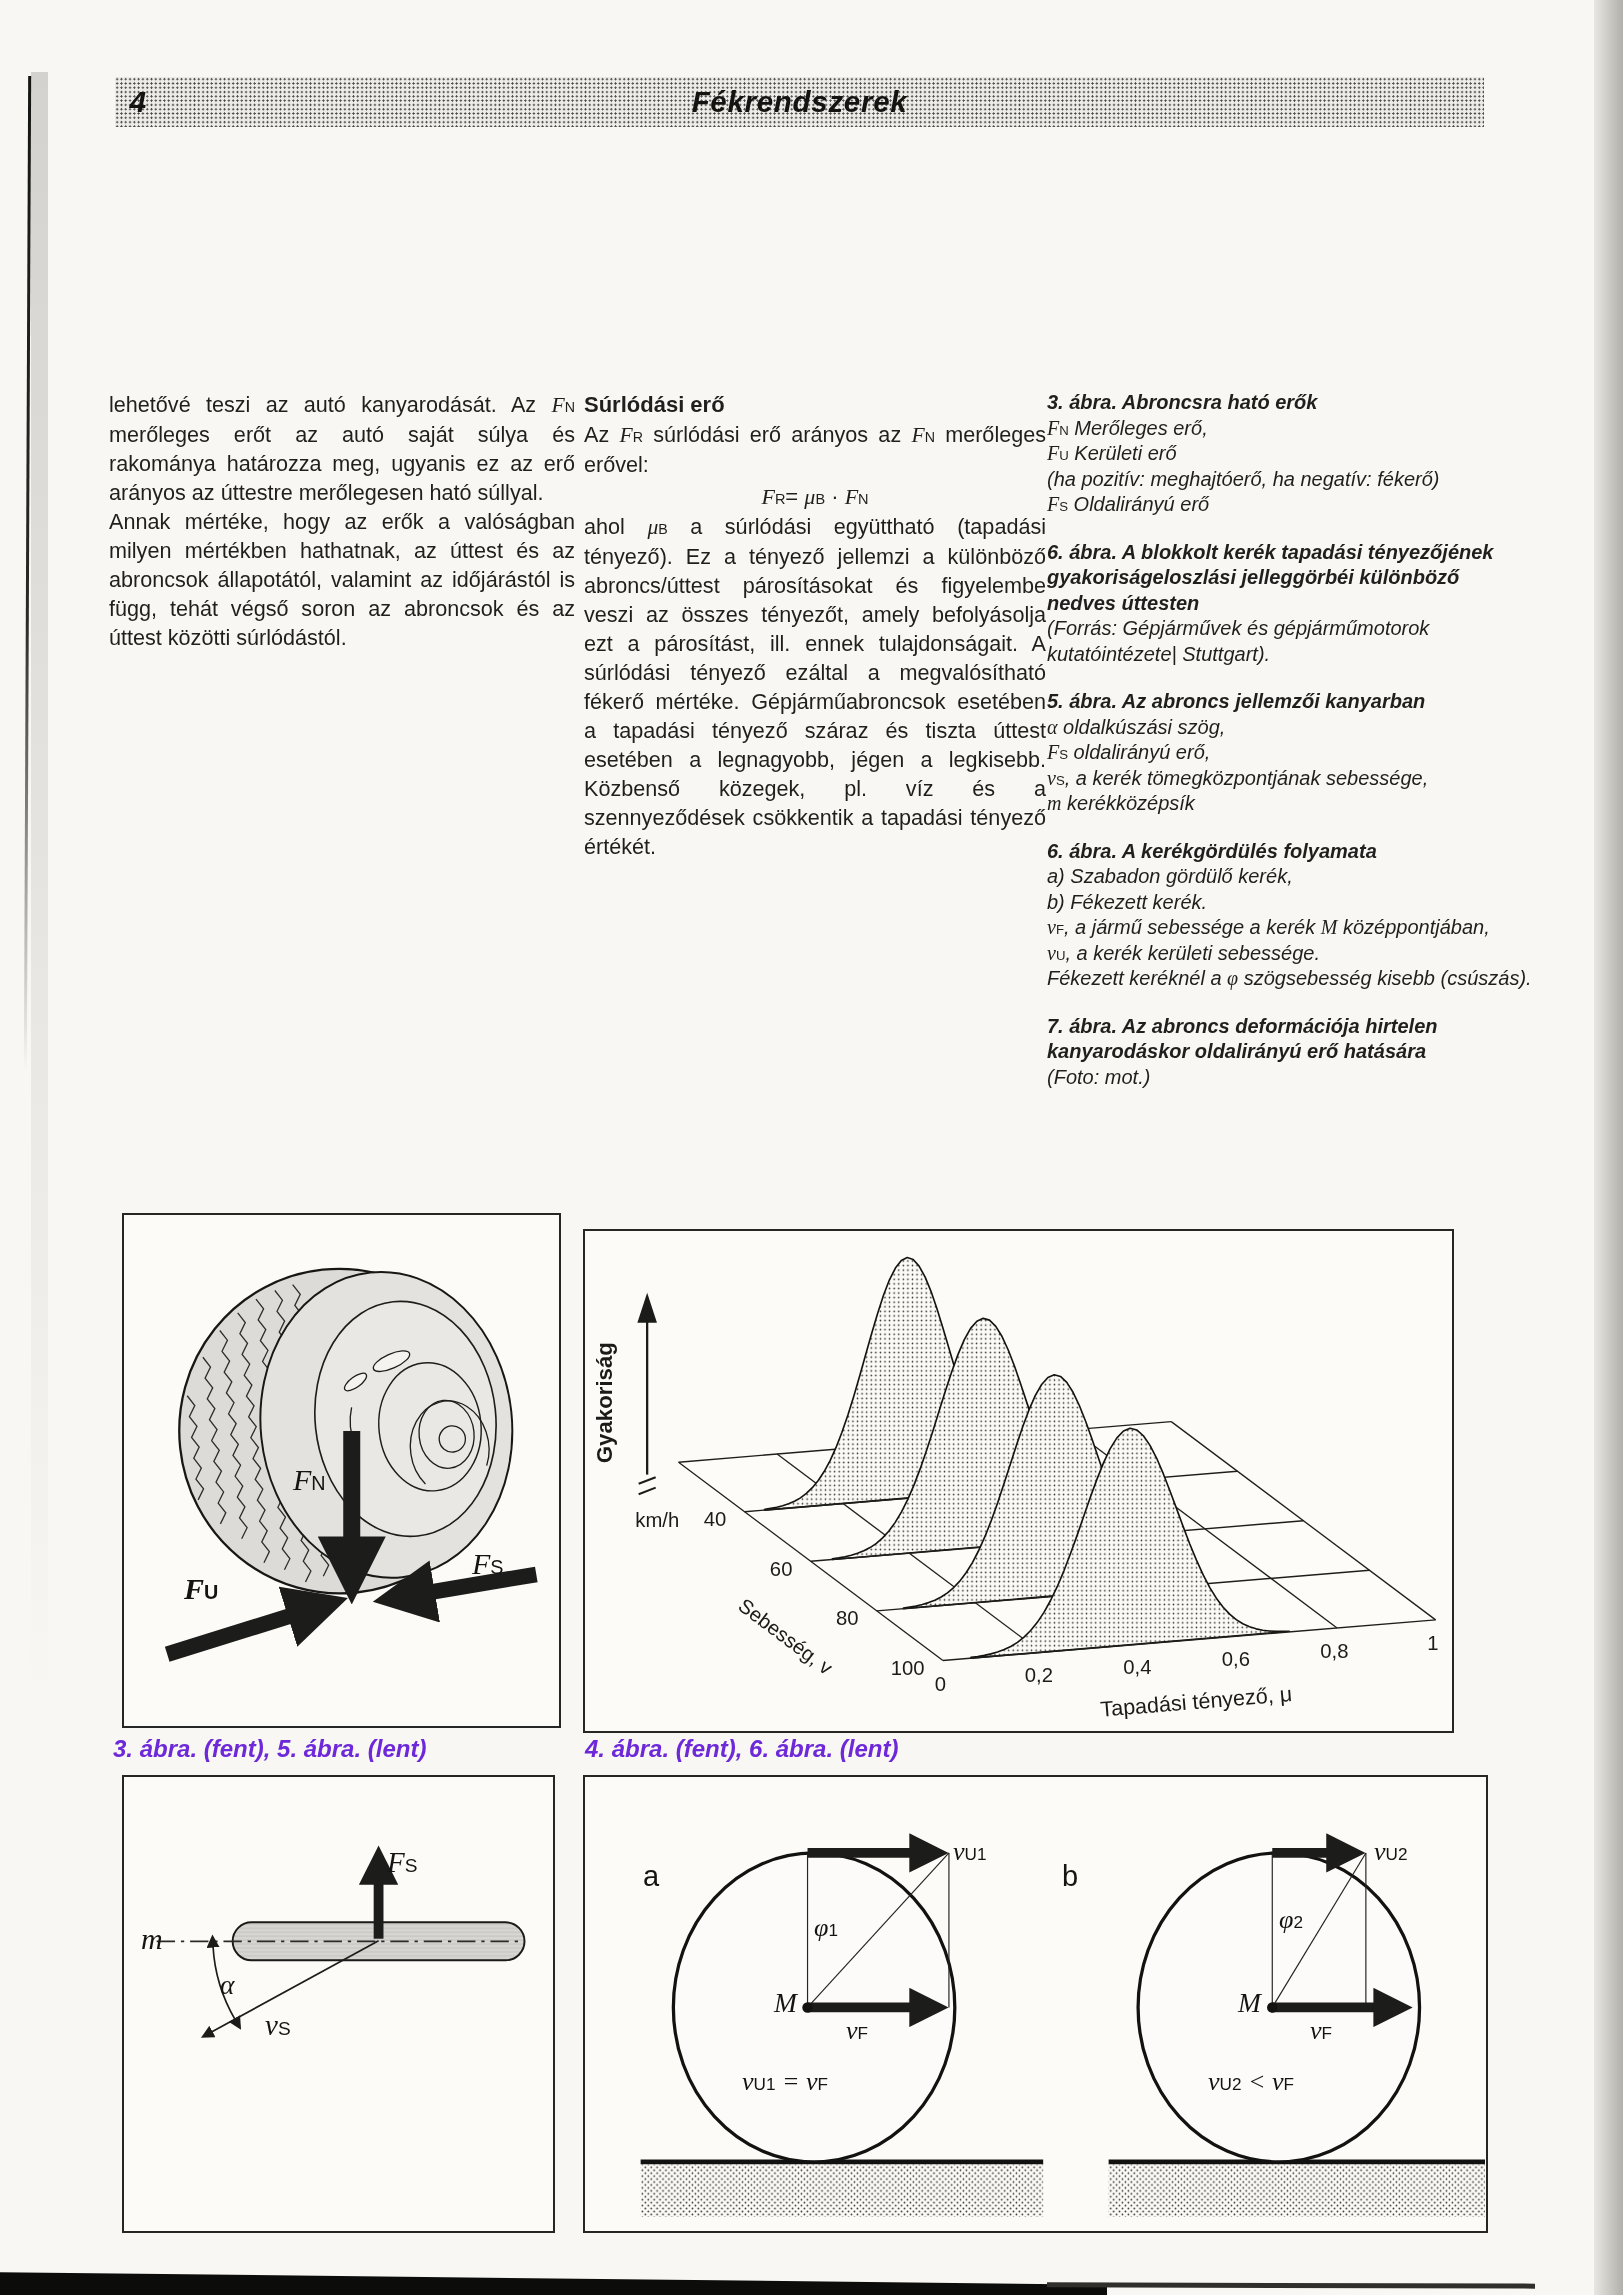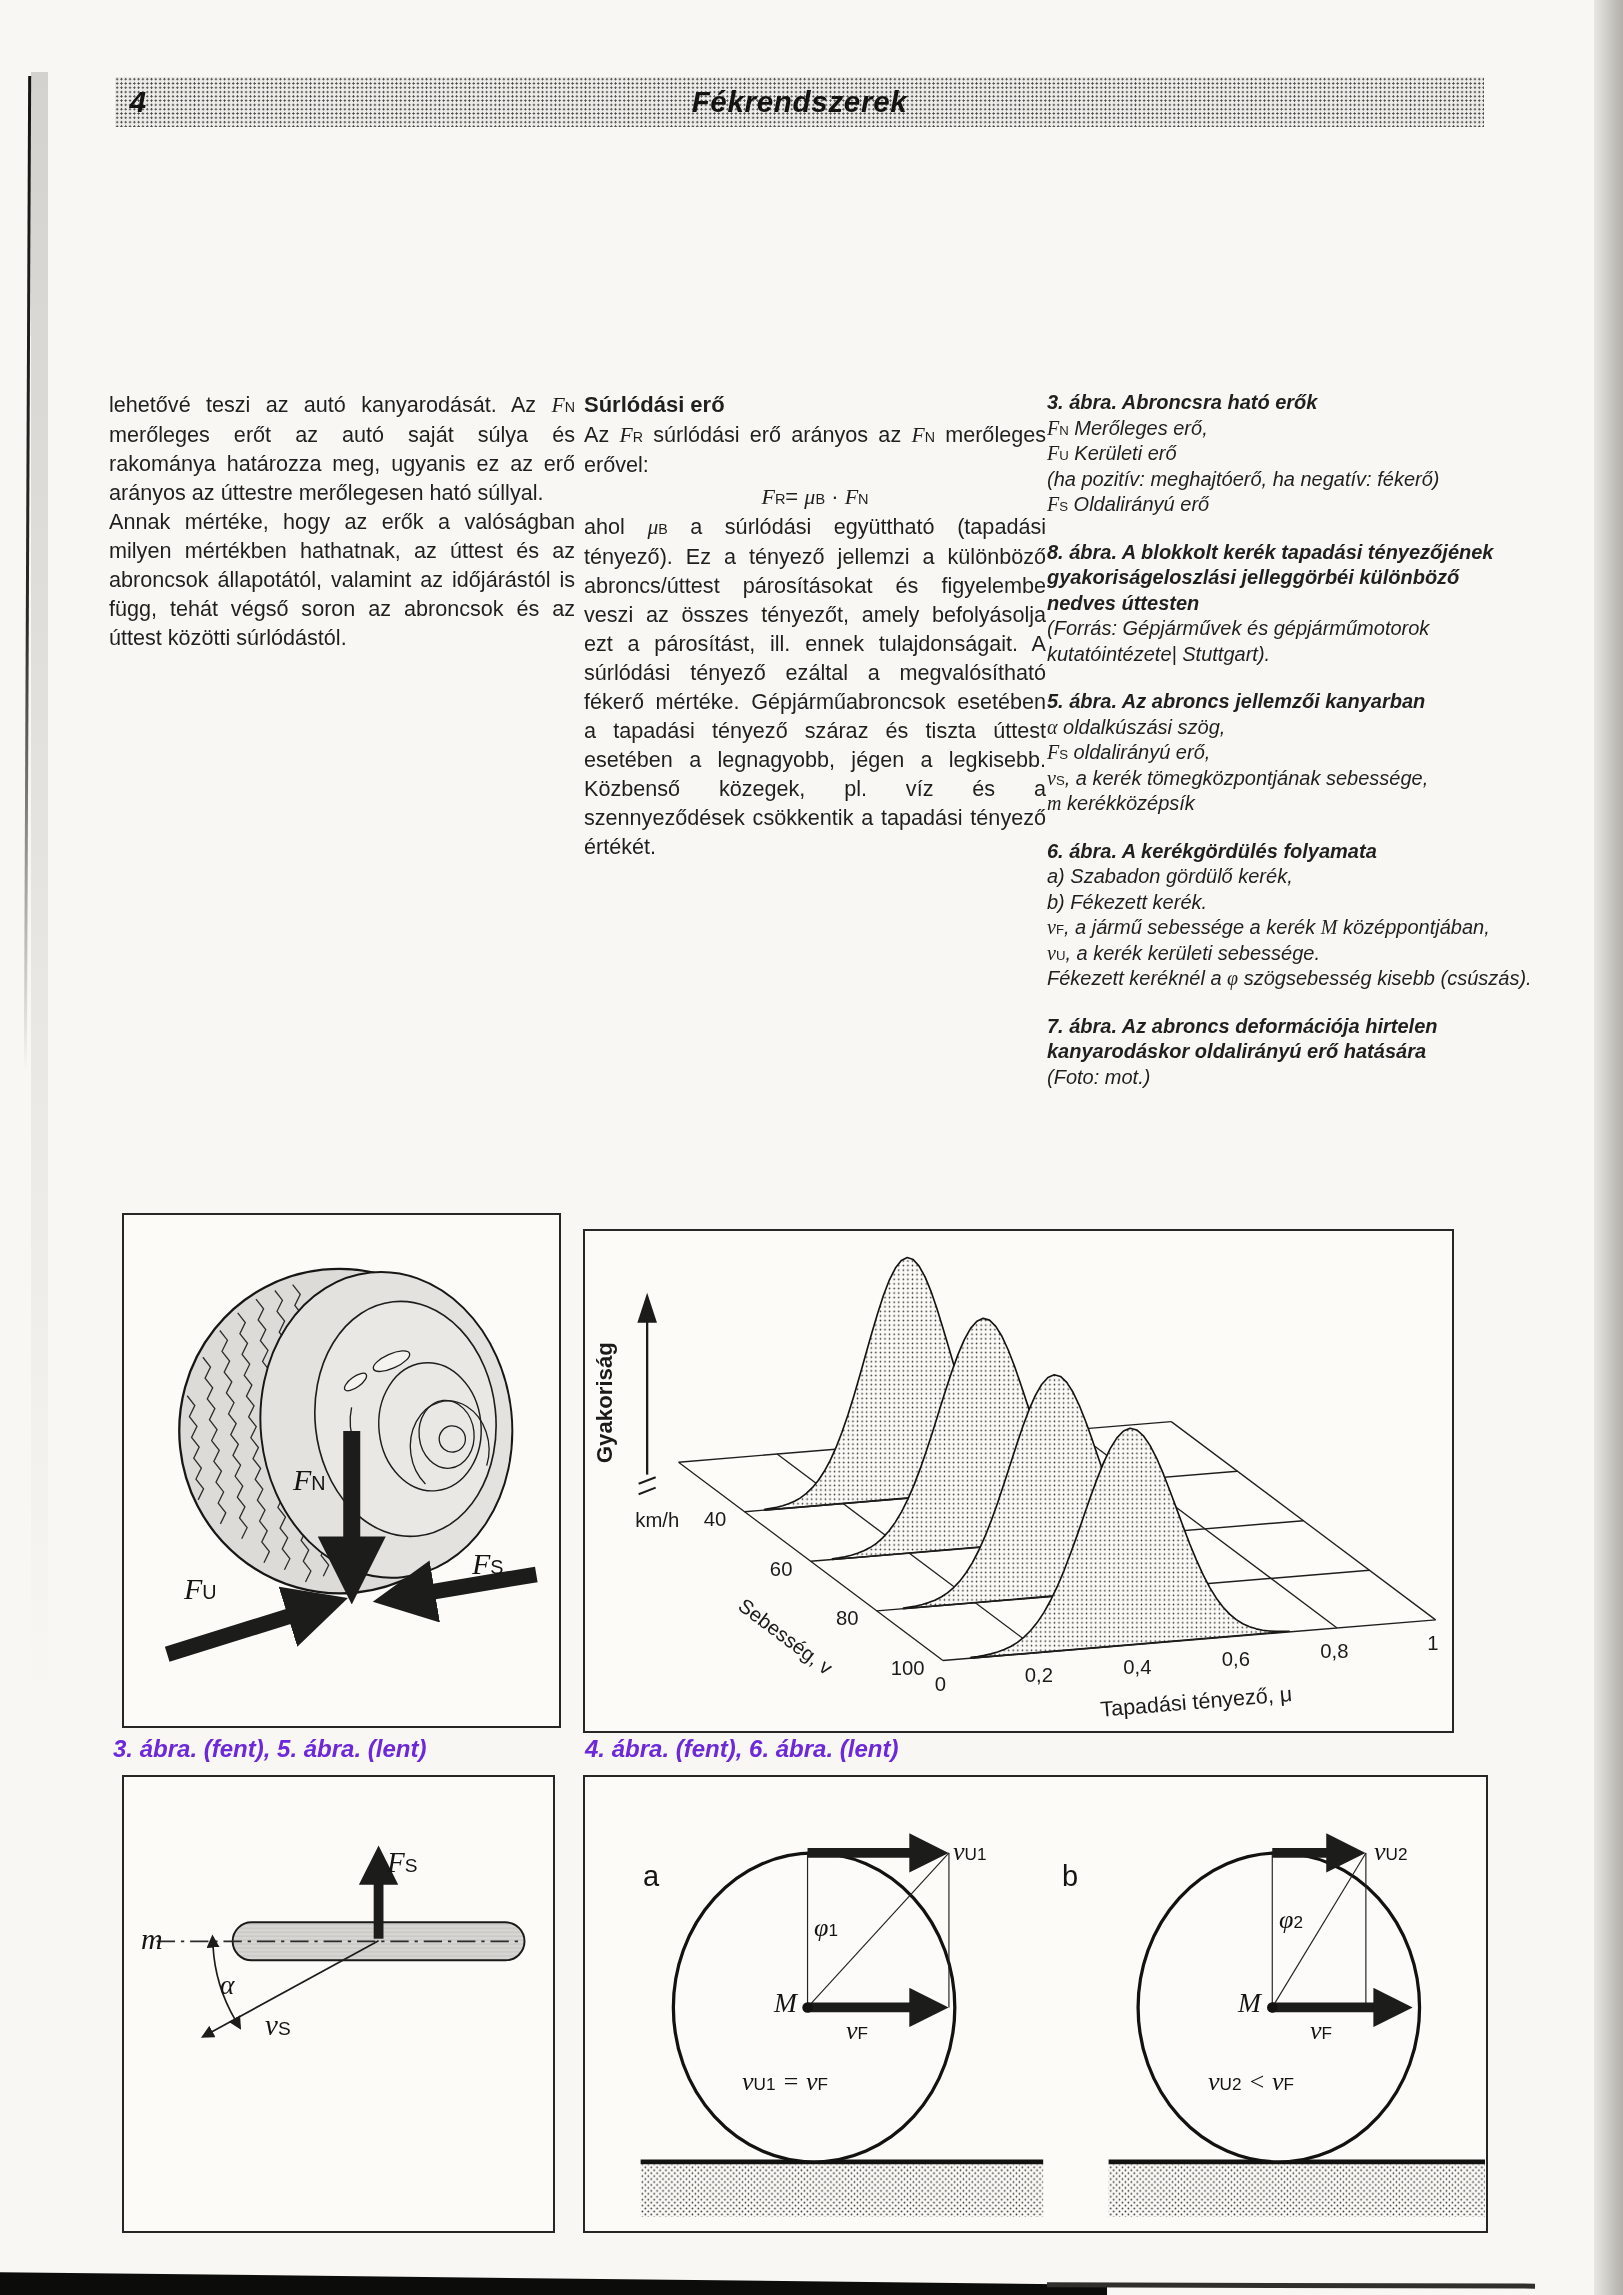--- a/index.html
+++ b/index.html
@@ -81,21 +81,21 @@
 
   <div class="col" id="col3">
       <div class="cap">
         <div class="capt">3. ábra. Abroncsra ható erők</div>
         <div class="capl"><span class="sf">F</span><sub>N</sub> Merőleges erő,</div>
         <div class="capl"><span class="sf">F</span><sub>U</sub> Kerületi erő</div>
         <div class="capl">(ha pozitív: meghajtóerő, ha negatív: fékerő)</div>
         <div class="capl"><span class="sf">F</span><sub>S</sub> Oldalirányú erő</div>
       </div>
       <div class="cap">
-        <div class="capt">8. ábra. A blokkolt kerék tapadási tényezőjének gyakoriságeloszlási jelleggörbéi különböző nedves úttesten</div>
+        <div class="capt">6. ábra. A blokkolt kerék tapadási tényezőjének gyakoriságeloszlási jelleggörbéi különböző nedves úttesten</div>
         <div class="capl">(Forrás: Gépjárművek és gépjárműmotorok kutatóintézete| Stuttgart).</div>
       </div>
       <div class="cap">
         <div class="capt">5. ábra. Az abroncs jellemzői kanyarban</div>
         <div class="capl"><span class="sf">α</span> oldalkúszási szög,</div>
         <div class="capl"><span class="sf">F</span><sub>S</sub> oldalirányú erő,</div>
         <div class="capl"><span class="sf">v</span><sub>S</sub>, a kerék tömegközpontjának sebessége,</div>
         <div class="capl"><span class="sf">m</span> kerékközépsík</div>
       </div>
       <div class="cap">
@@ -143,21 +143,21 @@
         <ellipse cx="362" cy="258" rx="20" ry="8" transform="rotate(-30 362 258)" fill="#f4f3f0" stroke="#1d1d1b" stroke-width="2"></ellipse>
         <path d="M352,296 q-10,30 0,60" fill="none" stroke="#1d1d1b" stroke-width="2"></path>
       </g>
       <g stroke="#1c1c1a">
         <line x1="348" y1="330" x2="348" y2="504" stroke-width="26" marker-end="url(#ahA)"></line>
         <line x1="66" y1="671" x2="262" y2="610" stroke-width="24" marker-end="url(#ahA)"></line>
         <line x1="630" y1="549" x2="463" y2="577" stroke-width="24" marker-end="url(#ahA)"></line>
       </g>
     </svg>
     <div class="flabel" style="left:169px;top:250px;font-size:30px;">F<sub>N</sub></div>
-    <div class="flabel" style="left:60px;top:359px;font-size:30px;">F<sub>U</sub></div>
+    <div class="flabel" style="left:60px;top:359px;font-size:30px;font-weight:bold;">F<sub>U</sub></div>
     <div class="flabel" style="left:348px;top:334px;font-size:30px;">F<sub>S</sub></div>
   </div>
 
   <div class="figbox" id="figB">
     <svg id="figB-svg" width="865" height="499" viewBox="0 0 1322 762">
       <defs>
         <pattern id="dotfill" width="7" height="7" patternUnits="userSpaceOnUse">
           <rect width="7" height="7" fill="#fbfaf7"></rect>
           <circle cx="3.5" cy="3.5" r="1.25" fill="#2e2e2c"></circle>
         </pattern>

